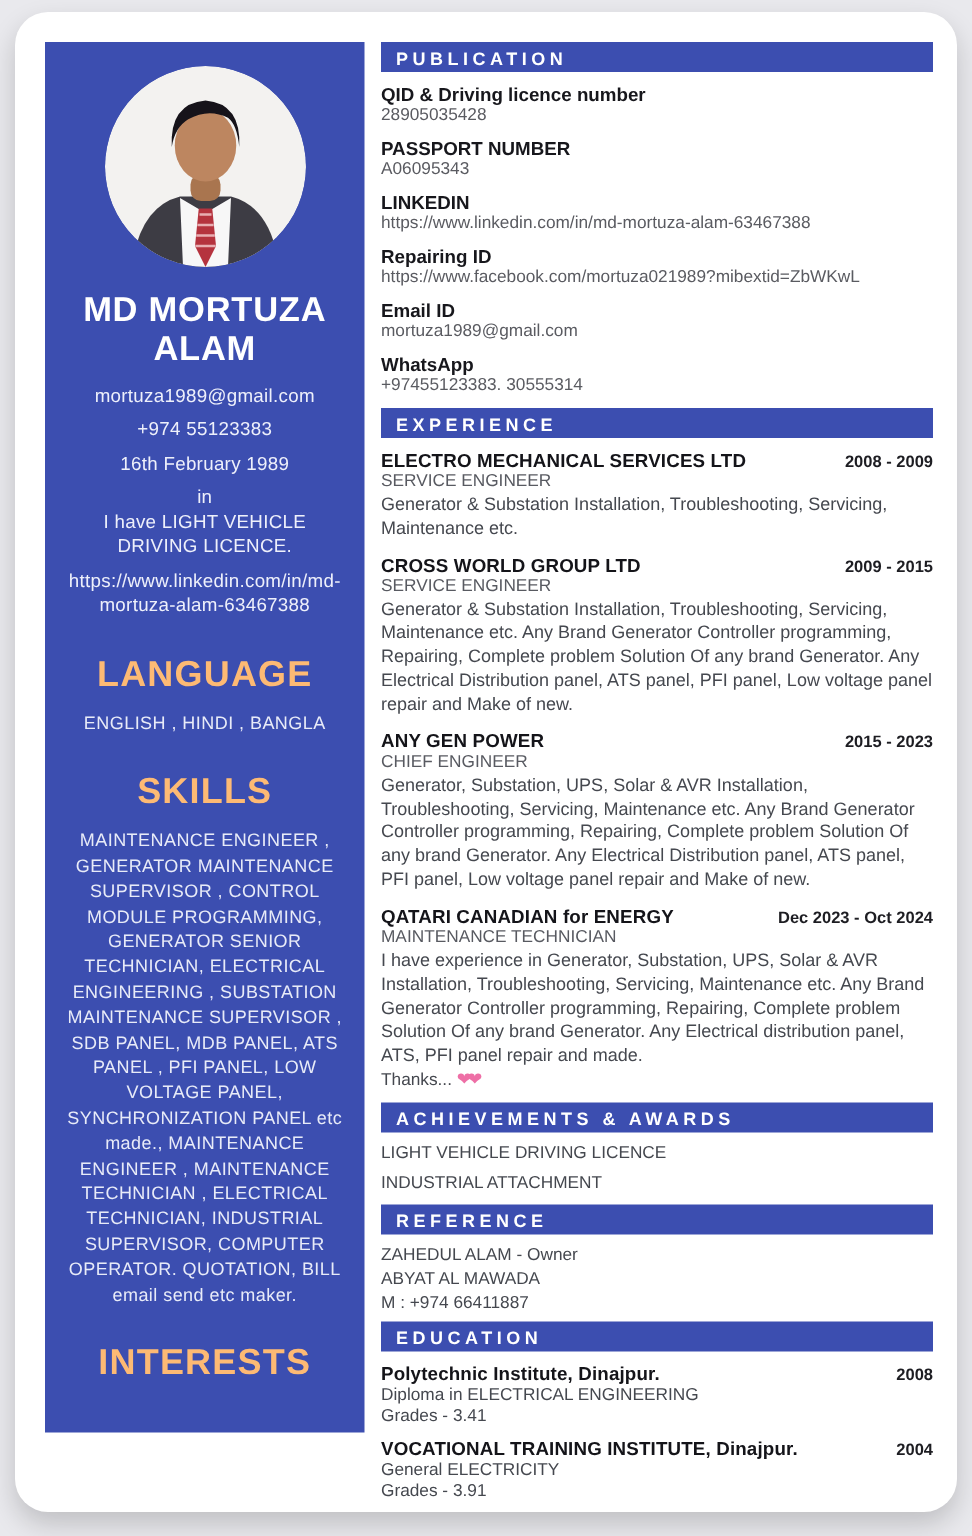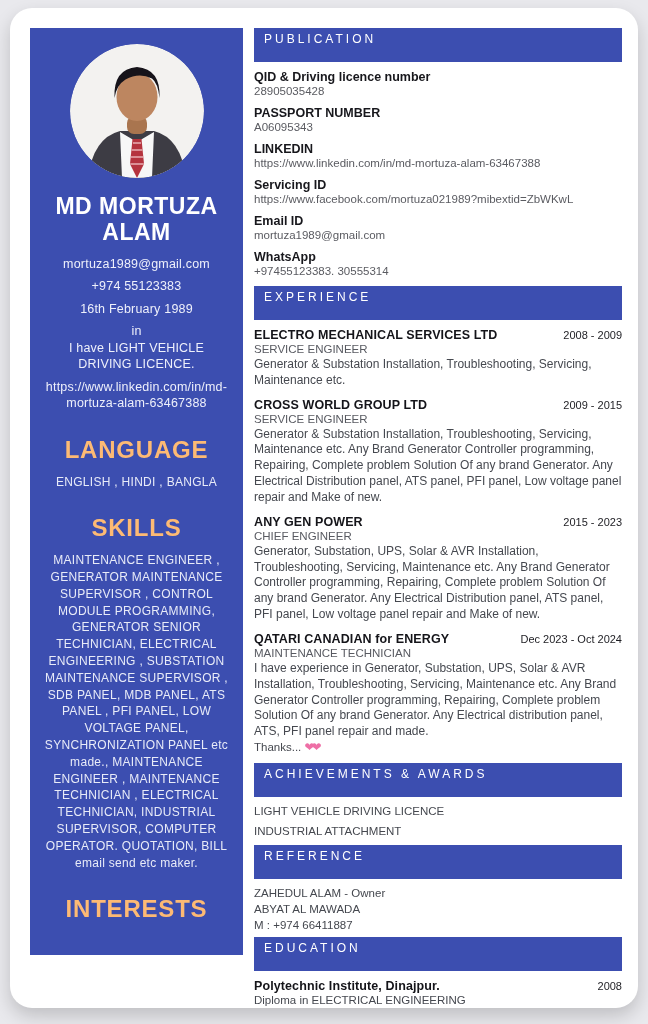--- a/index.html
+++ b/index.html
@@ -33,30 +33,30 @@
   }
   .side-h{
     font-size:24px;font-weight:800;letter-spacing:.8px;margin:24px 0 10px;color:#fdba74;
   }
   .side-body{
     font-size:12px;line-height:1.4;color:#e8ebf8;letter-spacing:.3px;margin:0;
   }
   
   .main{flex:1;padding-left:11px;min-width:0;}
   .bar{
-    background:#3c4eb0;color:#ffffff;font-weight:400;font-size:12px;
-    letter-spacing:3px;padding:4px 10px 16px;margin:0 0 8px;
+    background:#3c4eb0;color:#ffffff;font-weight:700;font-size:12px;
+    letter-spacing:3px;padding:4px 10px 2px;margin:0 0 8px;
   }
   .pub-item{margin:0 0 9px;}
   .pub-label{font-size:12.5px;font-weight:700;color:#17171c;}
   .pub-value{font-size:11.5px;color:#5a5b61;margin-top:1px;}
   .xp{margin:0 0 9px;}
   .xp-head{display:flex;justify-content:space-between;align-items:baseline;}
   .xp-company{font-size:12.5px;font-weight:700;color:#141419;letter-spacing:.1px;}
-  .xp-dates{font-size:11px;font-weight:400;color:#1d1d22;white-space:nowrap;margin-left:8px;}
+  .xp-dates{font-size:11px;font-weight:700;color:#1d1d22;white-space:nowrap;margin-left:8px;}
   .xp-role{font-size:11.5px;color:#585a61;margin:1px 0 2px;}
   .xp-desc{font-size:12px;color:#45484f;line-height:1.32;margin:0;}
   .thanks-line{font-size:11.5px;color:#45484f;margin:0;}
   .heart{color:#ee6fa6;font-size:12px;letter-spacing:-3px;}
   .ach-line{font-size:11.5px;color:#45484f;margin:0 0 8px;}
   .ref-line{font-size:11.5px;color:#45484f;margin:0 0 4px;}
   .edu{margin:0 0 9px;}
   .edu-program{font-size:11.5px;color:#45484f;margin:1px 0 2px;}
   .edu-grades{font-size:11.5px;color:#45484f;margin:0;}
   .spacer-sm{height:2px;}
@@ -127,21 +127,21 @@
         </div>
         <div class="pub-item">
           <div class="pub-label">PASSPORT NUMBER</div>
           <div class="pub-value">A06095343</div>
         </div>
         <div class="pub-item">
           <div class="pub-label">LINKEDIN</div>
           <div class="pub-value">https://www.linkedin.com/in/md-mortuza-alam-63467388</div>
         </div>
         <div class="pub-item">
-          <div class="pub-label">Servicing ID</div>
+          <div class="pub-label">Repairing ID</div>
           <div class="pub-value">https://www.facebook.com/mortuza021989?mibextid=ZbWKwL</div>
         </div>
         <div class="pub-item">
           <div class="pub-label">Email ID</div>
           <div class="pub-value">mortuza1989@gmail.com</div>
         </div>
         <div class="pub-item">
           <div class="pub-label">WhatsApp</div>
           <div class="pub-value">+97455123383. 30555314</div>
         </div>

